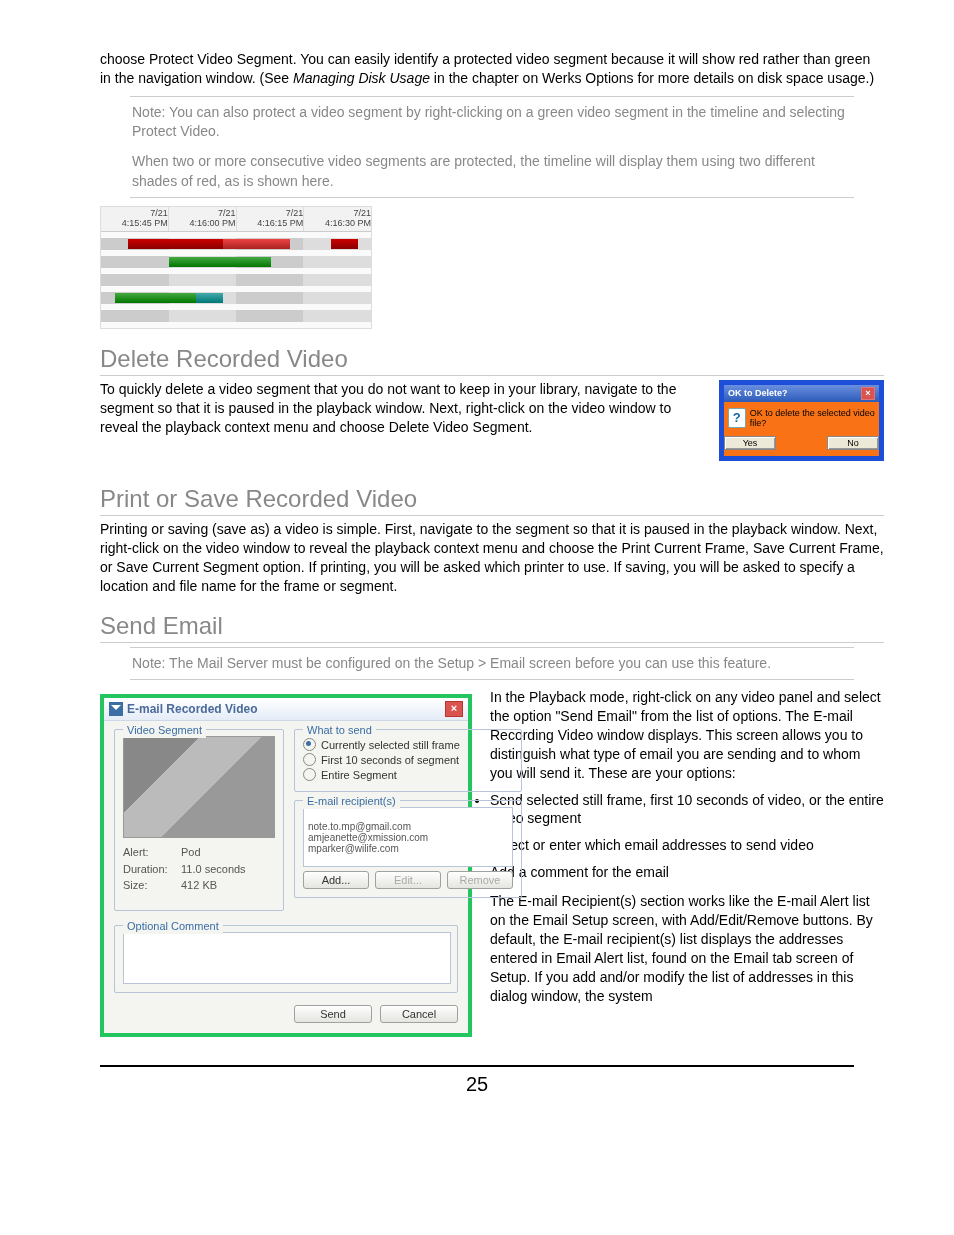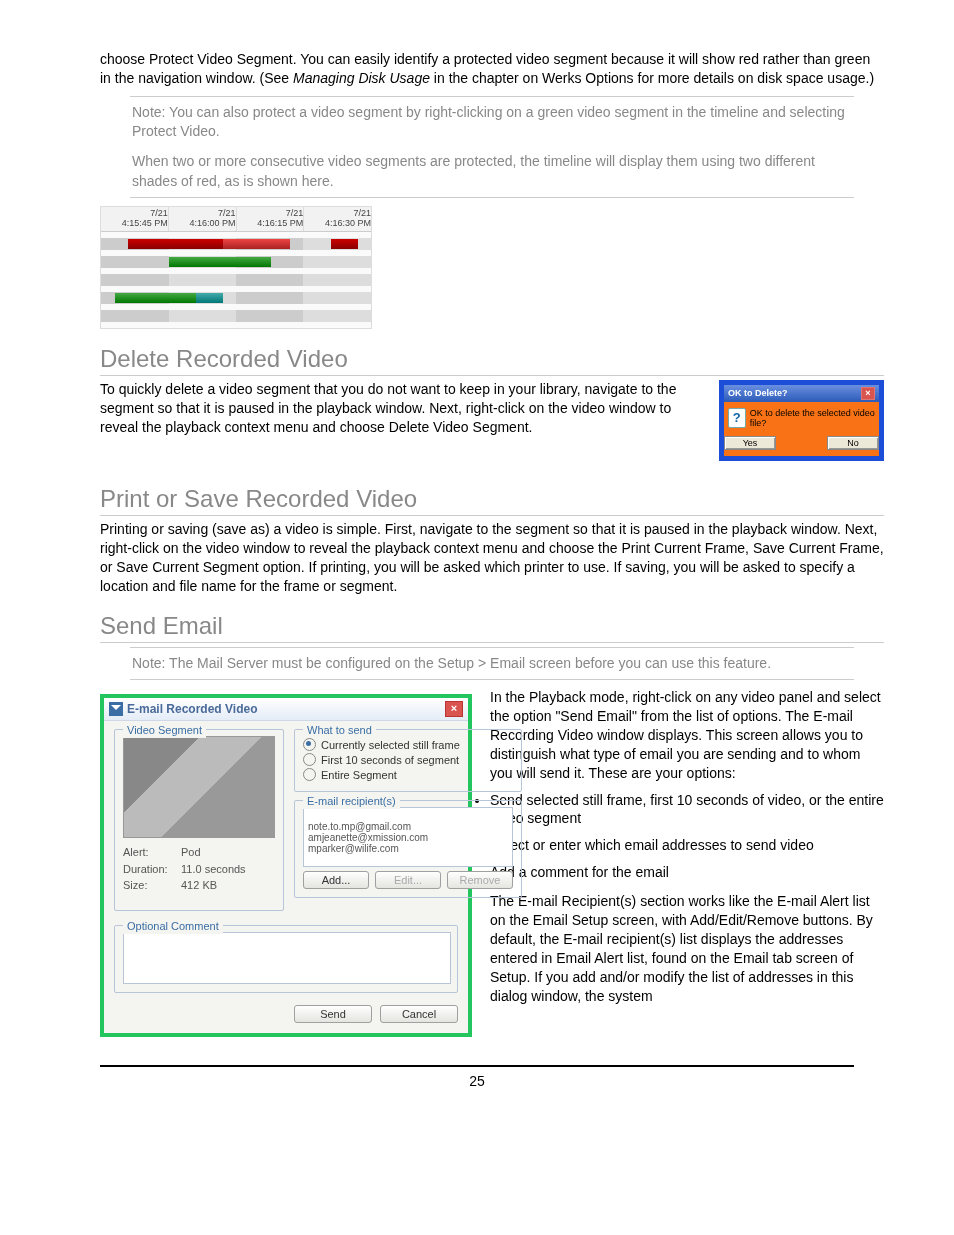--- a/index.html
+++ b/index.html
@@ -55,21 +55,21 @@
     margin: 6px 0 10px 0;
     padding-left: 22px;
   }
   ul.bullets li {
     font-size: 14px;
     line-height: 1.35;
     margin-bottom: 8px;
   }
   .page-number {
     text-align: center;
-    font-size: 14px;
+    font-size: 20px;
     margin-top: 6px;
   }
   .footer-rule {
     border-top: 2px solid #000;
     margin: 20px 30px 0 30px;
   }
 
   
   .timeline-fig {
     width: 270px;

